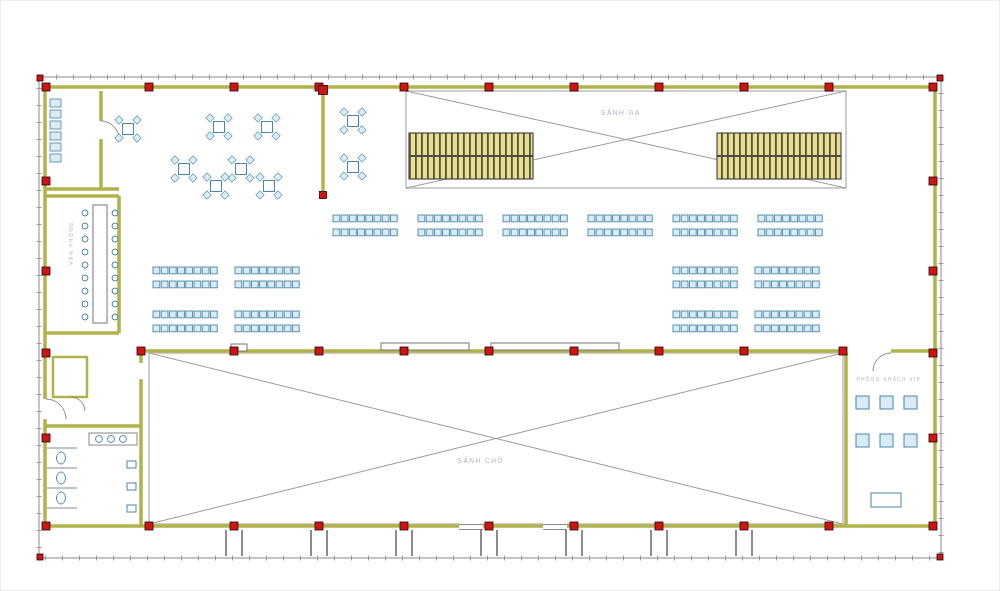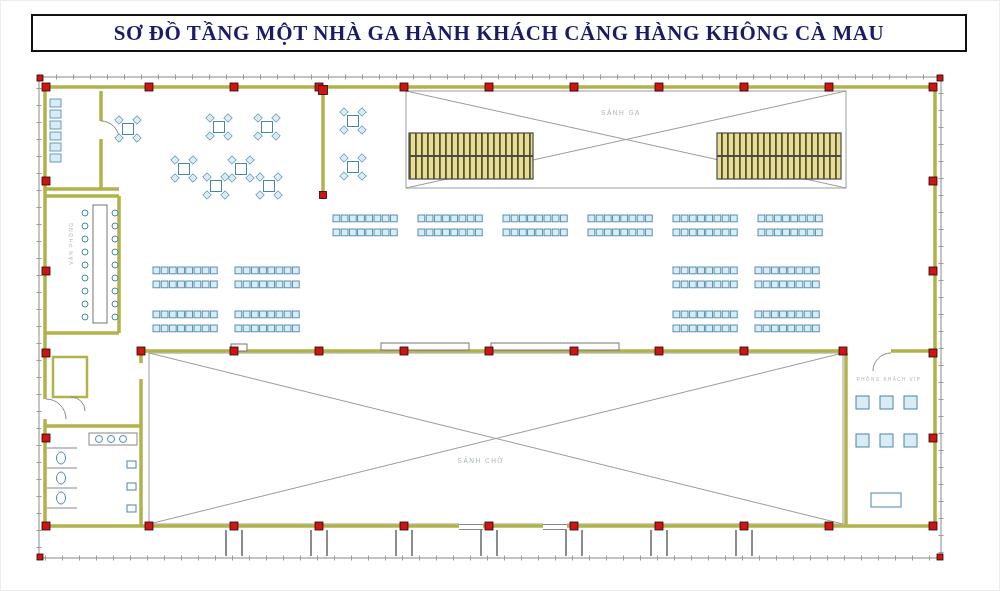--- a/index.html
+++ b/index.html
@@ -10,23 +10,20 @@
   .title-text{font-family:"Liberation Serif",serif;font-weight:bold;font-size:21px;
               color:#1a1a66;letter-spacing:.6px;white-space:nowrap;}
   #plan-svg{position:absolute;left:30px;top:62px;}
   .plan-label{font-family:"Liberation Sans",sans-serif;fill:#a9b4ba;letter-spacing:1.5px;}
 </style>
 </head>
 <body>
 
 <div class="page">
 
-  <div class="title-box">
-    <span class="title-text" style="color: rgb(26, 26, 102);">SƠ ĐỒ TẦNG MỘT NHÀ GA HÀNH KHÁCH CẢNG HÀNG KHÔNG CÀ MAU</span>
-  </div>
 
   <svg id="plan-svg" width="920" height="516" viewBox="0 0 920 516">
     <defs>
       <pattern id="treads" width="6" height="46" patternUnits="userSpaceOnUse">
         <rect width="6" height="46" fill="#e8dc96"></rect>
         <rect width="1.8" height="46" fill="#55552a"></rect>
       </pattern>
     </defs>
     <g id="gen-base">
         <g>

